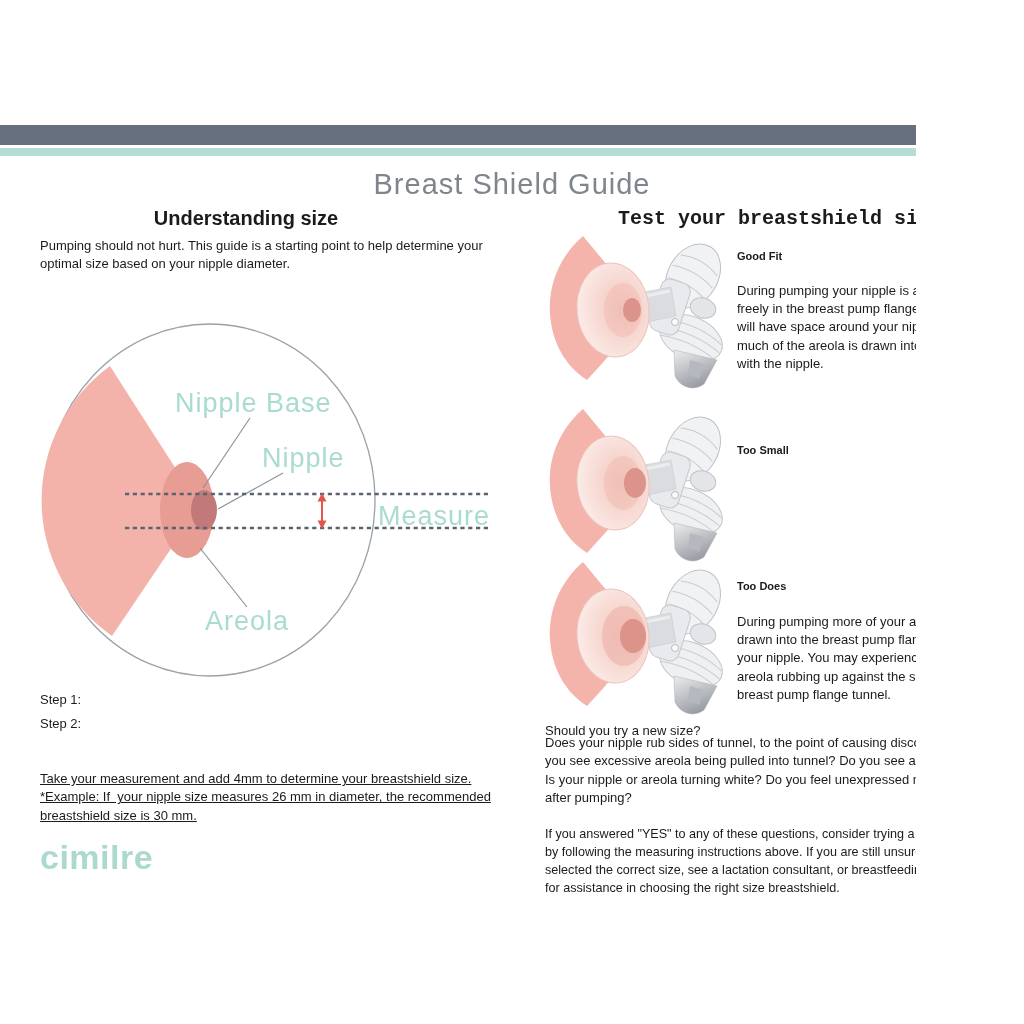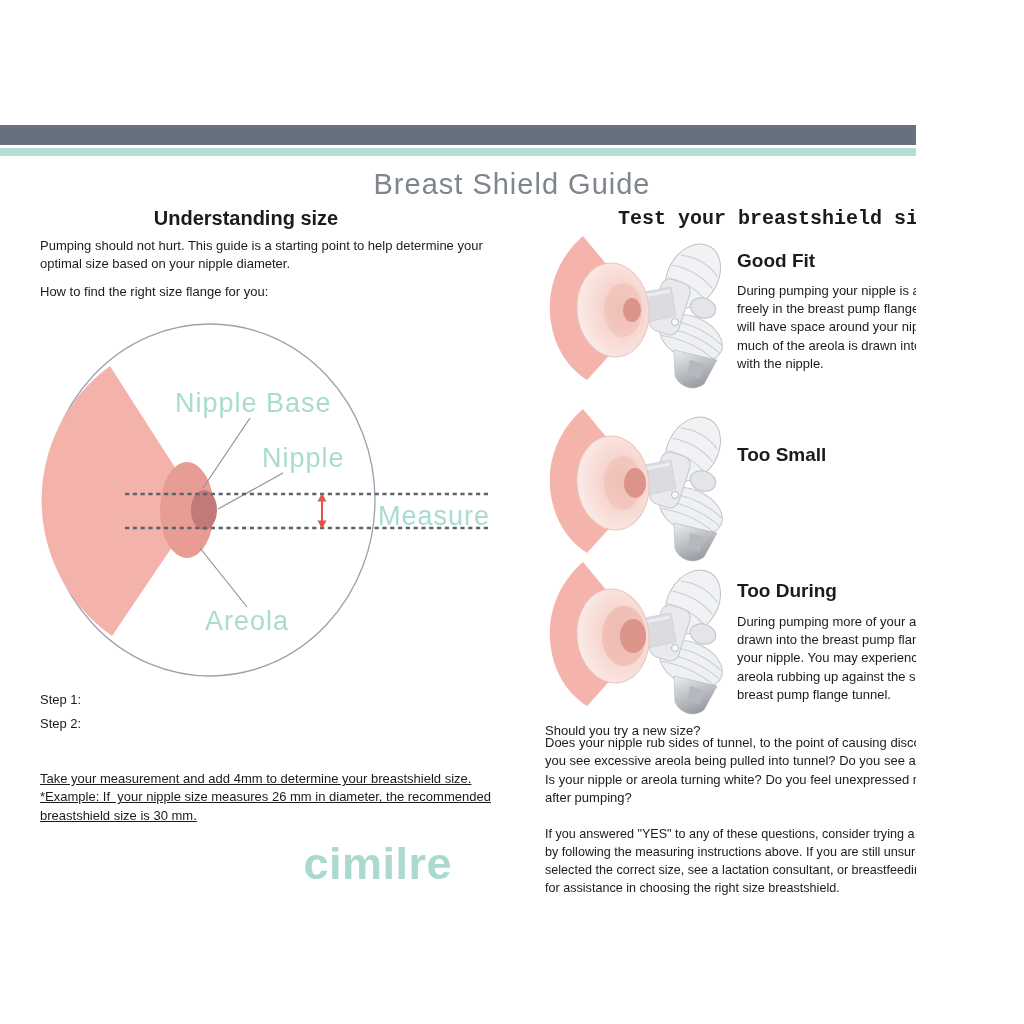--- a/index.html
+++ b/index.html
@@ -16,28 +16,28 @@
   .col-heading { position:absolute; top:207px; font-size:20px; font-weight:bold; margin:0; }
   .col-heading.left  { left:40px;  width:412px; text-align:center; }
   .col-heading.right { left:545px; width:470px; text-align:center;font-family:Liberation Mono, monospace; }
   .body { position:absolute; margin:0; font-size:13px; line-height:1.42; white-space:pre-line; }
   .intro1 { left:40px; top:237px; width:490px; }
   .intro2 { left:40px; top:283px; width:490px; }
   .step-label { position:absolute; margin:0; font-size:13px; }
   .s1l { left:40px; top:692px;text-align:right; } .s1t { left:40px; top:710px; width:490px; }
   .s2l { left:40px; top:716px; } .s2t { left:40px; top:770px; width:490px;text-decoration:underline; }
   .brand {
-    position:absolute; left:40px; top:838px; width:412px; margin:0; text-align:right;
-    font-size:45px; font-weight:bold; color:#abd9cf; letter-spacing:0.5px;
+    position:absolute; left:40px; top:838px; width:412px; margin:0; text-align:left;
+    font-size:34px; font-weight:bold; color:#abd9cf; letter-spacing:0.5px;
   }
   .diagram { position:absolute; left:40px; top:320px; width:460px; height:360px; overflow:visible; }
   .diagram text { font-family:"Liberation Sans", sans-serif; fill:#a9dbd0; font-size:27px; letter-spacing:1px; }
   .pump { position:absolute; width:192px; height:160px; }
   .pump1 { left:543px; top:230px; } .pump2 { left:543px; top:403px; } .pump3 { left:543px; top:556px; }
-  .sec-title { position:absolute; left:737px; margin:0; font-size:19px; font-weight:bold; }
+  .sec-title { position:absolute; left:737px; margin:0; font-size:11px; font-weight:bold; }
   .st1 { top:250px; } .st2 { top:428px;margin-top:16px; } .st3 { top:580px; }
   .sec-text { position:absolute; left:737px; width:286px; margin:0; font-size:13px; line-height:1.4; white-space:pre-line; }
   .sx1 { top:282px; } .sx2 { top:460px; } .sx3 { top:613px; }
   .q-head { left:545px; top:722px; width:478px; }
   .q-text { left:545px; top:734px; width:478px; }
   .a-text { left:545px; top:826px; width:478px; font-size:12.6px; }
 </style>
 </head>
 <body>
 
@@ -60,21 +60,20 @@
   <div class="bar-dark"></div>
   <div class="bar-mint"></div>
 
   <h1 class="title">Breast Shield Guide</h1>
 
   <h2 class="col-heading left">Understanding size</h2>
   <h2 class="col-heading right">Test your breastshield size</h2>
 
   <p class="body intro1">Pumping should not hurt. This guide is a starting point to help determine your
 optimal size based on your nipple diameter.</p>
-  <p class="body intro2">How to find the right size flange for you:</p>
 
   <svg class="diagram" viewBox="0 0 460 360">
     <ellipse cx="170" cy="180" rx="165" ry="176" fill="#ffffff" stroke="#9aa1a9" stroke-width="1.3"></ellipse>
     <path d="M160,186 Q112,112 70,46 A166,166 0 0 0 72,316 Q115,252 160,186 Z" fill="#f4b3aa"></path>
     <ellipse cx="147" cy="190" rx="27" ry="48" fill="#e79c94"></ellipse>
     <ellipse cx="164" cy="190" rx="13" ry="20" fill="#c17a79"></ellipse>
     <g stroke="#8d939a" stroke-width="1.2">
       <line x1="210" y1="98" x2="163" y2="168"></line>
       <line x1="243" y1="153" x2="178" y2="189"></line>
       <line x1="207" y1="287" x2="160" y2="228"></line>
@@ -173,21 +172,21 @@
 
   <h3 class="sec-title st1">Good Fit</h3>
   <p class="sec-text sx1">During pumping your nipple is able to move
 freely in the breast pump flange tunnel. You
 will have space around your nipple and not
 much of the areola is drawn into the tunnel
 with the nipple.</p>
 
   <h3 class="sec-title st2">Too Small</h3>
 
-  <h3 class="sec-title st3">Too During</h3>
+  <h3 class="sec-title st3">Too Does</h3>
   <p class="sec-text sx3">During pumping more of your areola is
 drawn into the breast pump flange with
 your nipple. You may experience your
 areola rubbing up against the side of the
 breast pump flange tunnel.</p>
 
   <p class="body q-head">Should you try a new size?</p>
   <p class="body q-text">Does your nipple rub sides of tunnel, to the point of causing discomfort? Do
 you see excessive areola being pulled into tunnel? Do you see any redness?
 Is your nipple or areola turning white? Do you feel unexpressed milk

